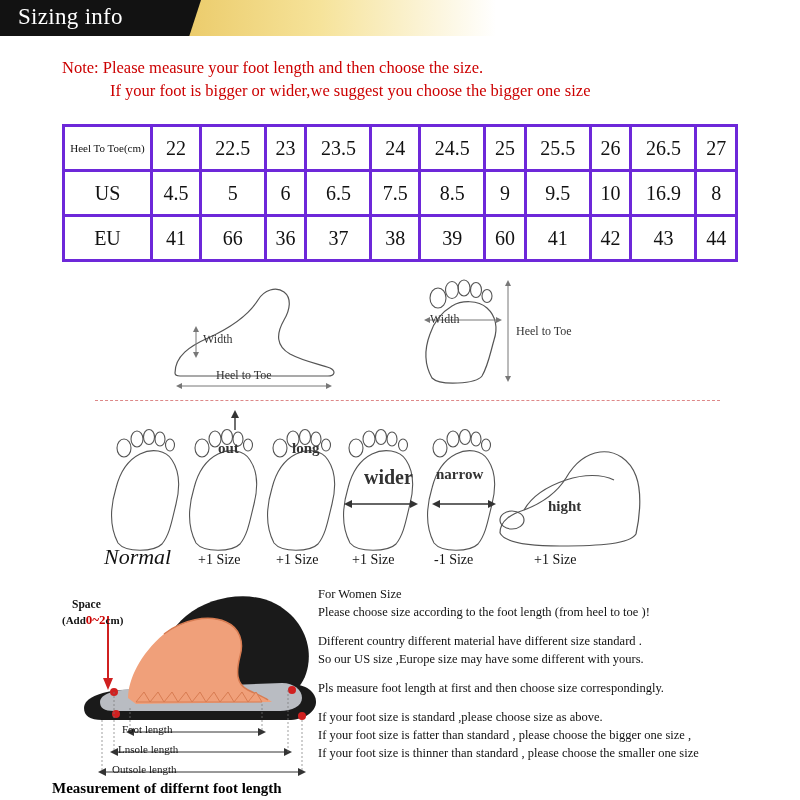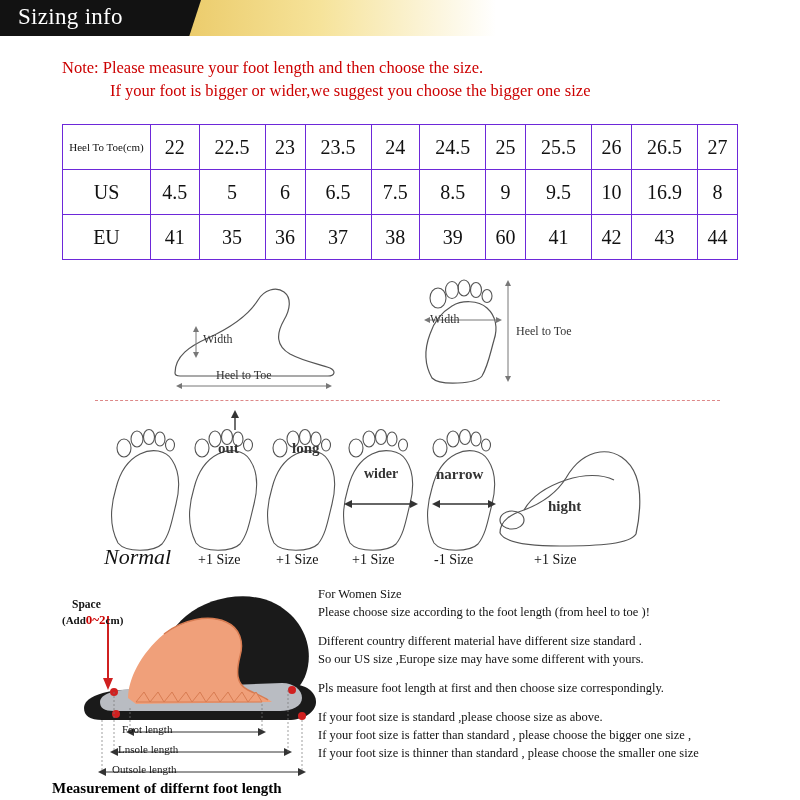--- a/index.html
+++ b/index.html
@@ -37,21 +37,21 @@
   }
   .note .l2 { padding-left:48px; }
 
   
   .size-table {
     position:absolute; left:62px; top:124px;
     border-collapse: collapse;
     width:676px;
   }
   .size-table td {
-    border:1px solid #6d28d9;
+    border:3px solid #6d28d9;
     text-align:center;
     font-size:20px;
     height:45px;
     color:#111;
   }
   .size-table td.rowhead {
     width:88px;
     font-size:20px;
   }
   .size-table td.rowhead.small { font-size:11px; }
@@ -140,21 +140,21 @@
     <td>8.5</td>
     <td>9</td>
     <td>9.5</td>
     <td>10</td>
     <td>16.9</td>
     <td>8</td>
   </tr>
   <tr>
     <td class="rowhead">EU</td>
     <td>41</td>
-    <td>35</td>
+    <td>66</td>
     <td>36</td>
     <td>37</td>
     <td>38</td>
     <td>39</td>
     <td>60</td>
     <td>41</td>
     <td>42</td>
     <td>43</td>
     <td>44</td>
   </tr>
@@ -266,21 +266,21 @@
       <path d="M500 125 C500 112, 512 106, 524 102 C540 96, 556 86, 566 70 C574 56, 586 46, 600 44
                C616 42, 630 52, 636 68 C642 84, 640 108, 636 126"></path>
       <path d="M500 125 C505 135, 530 138, 560 138 C600 138, 630 136, 636 126"></path>
       <path d="M524 102 C532 88, 548 78, 566 72 C584 66, 602 66, 614 72"></path>
       <ellipse cx="512" cy="112" rx="12" ry="9"></ellipse>
     </g>
   </svg>
 
   <span class="lbl lbl-b" style="left:218px; top:172px; font-size:15px;">out</span>
   <span class="lbl lbl-b" style="left:292px; top:172px; font-size:15px;">long</span>
-  <span class="lbl lbl-b" style="left:364px; top:198px; font-size:14px;">wider</span>
+  <span class="lbl lbl-b" style="left:364px; top:198px; font-size:20px;">wider</span>
   <span class="lbl lbl-b" style="left:436px; top:198px; font-size:15px;">narrow</span>
   <span class="lbl lbl-b" style="left:548px; top:230px; font-size:15px;">hight</span>
 
   <span class="normal-lbl">Normal</span>
   <span class="size-lbl" style="left:198px;">+1 Size</span>
   <span class="size-lbl" style="left:276px;">+1 Size</span>
   <span class="size-lbl" style="left:352px;">+1 Size</span>
   <span class="size-lbl" style="left:434px;text-align:right;">-1 Size</span>
   <span class="size-lbl" style="left:534px;">+1 Size</span>
 </div>

